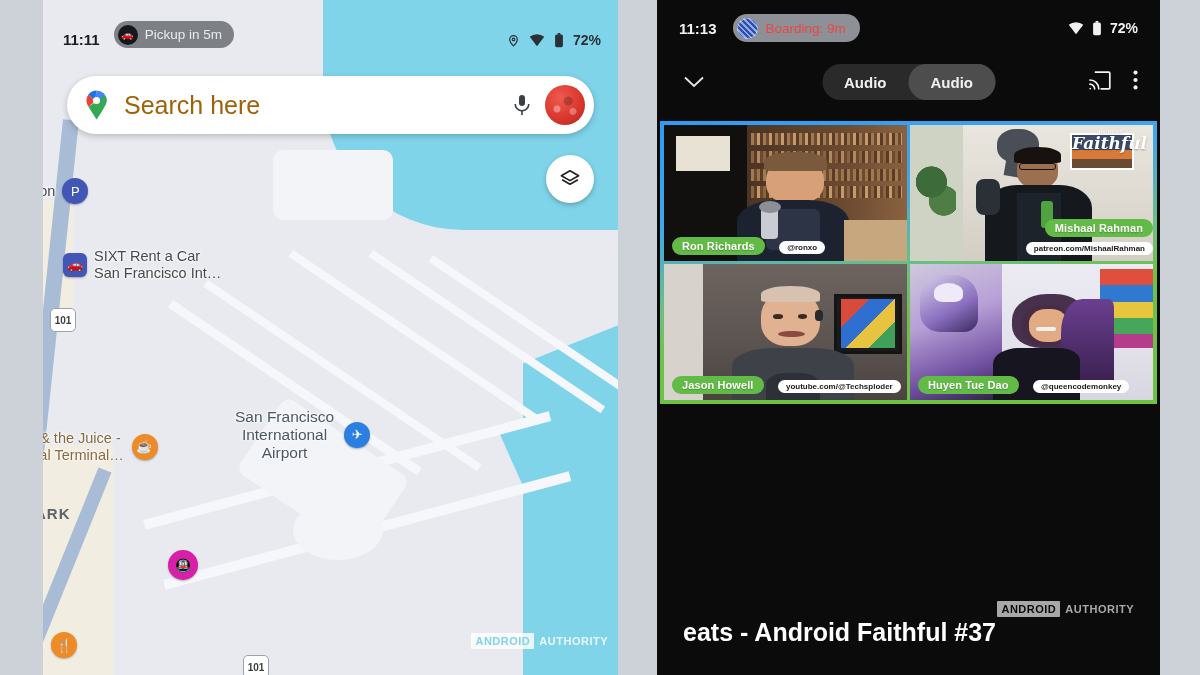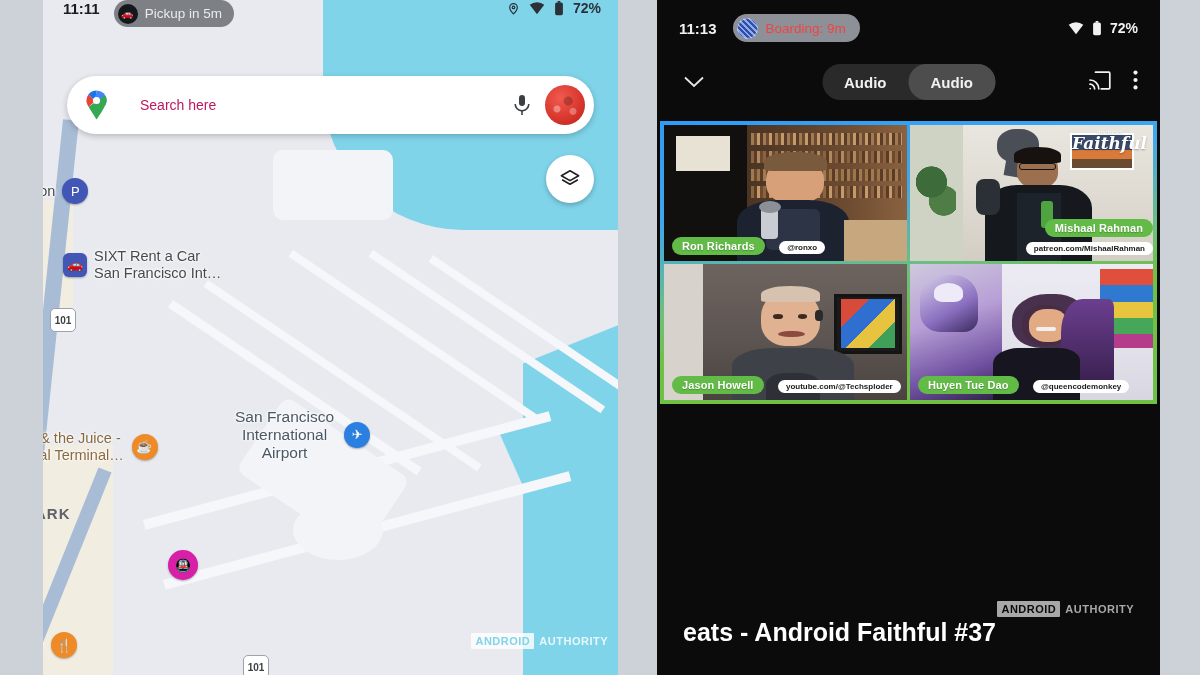--- a/index.html
+++ b/index.html
@@ -92,21 +92,21 @@
     white-space: pre-line; font-weight: 400;
   }
   .poi-label.airport {
     color: #4a5765; text-align: center; font-size: 15.5px;
   }
   .poi-label.orange { color: #8a6a3c; }
 
   
   #maps-status {
     position: absolute; left: 0; top: 0; width: 578px; height: 48px;
-    display: flex; align-items: flex-start; padding: 0 20px; z-index: 20;
+    display: flex; align-items: flex-end; padding: 0 20px; z-index: 20;
   }
   #maps-clock { font-size: 15px; font-weight: 600; color: #1a1d20; }
   #pickup-chip {
     margin-left: 14px; height: 27px; border-radius: 14px;
     background: rgba(60,64,67,.62); display: flex; align-items: center;
     padding: 0 12px 0 4px; gap: 7px;
   }
   #pickup-chip .bubble {
     width: 20px; height: 20px; border-radius: 50%; background: #14181c;
     display: flex; align-items: center; justify-content: center; font-size: 10px; color:#fff;
@@ -118,21 +118,21 @@
   }
   .sb-ico { display: block; }
 
   
   #maps-search {
     position: absolute; left: 24px; top: 76px; width: 527px; height: 58px;
     background: #fff; border-radius: 30px; display: flex; align-items: center;
     padding: 0 9px 0 16px; box-shadow: 0 2px 6px rgba(0,0,0,.22); z-index: 20;
   }
   #search-placeholder {
-    flex: 1; margin-left: 30px; font-size: 14px; color: #be185d;
+    flex: 1; margin-left: 14px; font-size: 25px; color: #a16207;
   }
   #mic-btn { width: 34px; display:flex; align-items:center; justify-content:center; }
   #avatar-btn {
     width: 40px; height: 40px; border-radius: 50%; margin-left: 6px;
     background: radial-gradient(circle at 38% 32%, #f05a4f 0%, #d8362c 58%, #b8251c 100%);
     position: relative; overflow: hidden;
   }
   #avatar-btn::after {
     content:""; position:absolute; inset:0;
     background:

